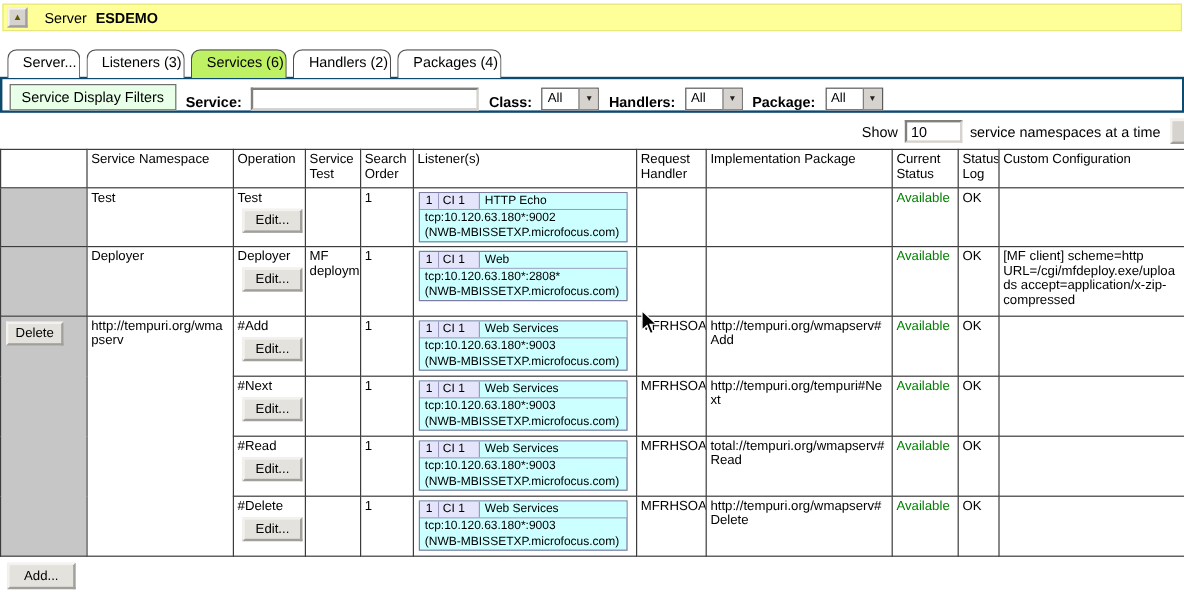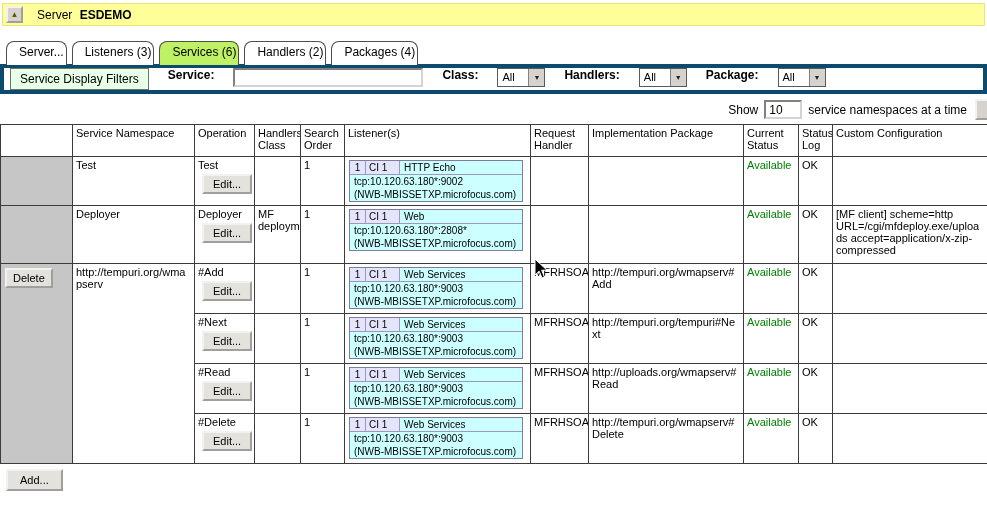--- a/index.html
+++ b/index.html
@@ -23,22 +23,22 @@
   
   .tabs { margin:14px 0 0 6px; height:24px; display:flex; gap:5px; }
   .tab {
     padding:3px 2px 2px 12px; font-size:12px; background:#fff;
     border:1px solid #4d4d4d; border-bottom:none;
     border-radius:8px 8px 0 0; position:relative; top:1px; cursor:default;
   }
   .tab.active { background:#bef264; }
   
   .filterbox {
-    border:4px solid #0c4a6e; height:30px; display:flex; align-items:flex-start;
-    padding:0 6px; gap:19px; background:#fff;
+    border:2px solid #0c4a6e; height:30px; display:flex; align-items:flex-end;
+    padding:0 6px; gap:8px; background:#fff;
   }
   .filter-title {
     border:1px solid #707070; background:#e8ffe8; padding:3px 9px;
     font-size:12px; white-space:nowrap;
   }
   .flabel { font-size:12px; font-weight:bold; white-space:nowrap; }
   .txt-input {
     border:2px inset #d6d3ce; height:19px; font-size:12px;
     font-family:"Liberation Sans", sans-serif; padding:0 3px;
   }
@@ -51,21 +51,21 @@
   .sel-btn {
     width:16px; background:#d6d3ce; border-left:1px solid #808080;
     font-size:7px; display:flex; align-items:center; justify-content:center;
     color:#222;
   }
   
   .pagerow {
     display:flex; align-items:center; padding:5px 0 4px 4px; font-size:12px;
   }
   .pagerow .spacer { flex:1; }
-  .show-input { width:38px; margin:0 6px; }
+  .show-input { width:48px; margin:0 6px; }
   .suffix { margin-right:8px; white-space:nowrap; }
   .edge-btn {
     width:16px; height:21px; background:#d6d3ce; border:2px outset #f4f2ee;
     margin-right:-4px;
   }
   
   table.svc { border-collapse:collapse; width:987px; table-layout:fixed; }
   table.svc th, table.svc td {
     border:1px solid #3c3c3c; padding:2px 3px; vertical-align:top;
     font-size:11px; text-align:left; overflow:hidden;
@@ -173,21 +173,21 @@
       <col style="width:155px">
       <col style="width:55px">
     <col style="width:34px">
       <col style="width:155px">
   </colgroup>
   <thead>
     <tr>
       <th class="graycell"></th>
       <th>Service Namespace</th>
       <th>Operation</th>
-      <th>Handlers Class</th>
+      <th>Service Test</th>
       <th>Search Order</th>
       <th>Listener(s)</th>
       <th>Request Handler</th>
       <th>Implementation Package</th>
       <th>Current Status</th>
       <th>Status Log</th>
       <th>Custom Configuration</th>
     </tr>
   </thead>
   <tbody>
@@ -312,21 +312,21 @@
           <div class="listener-top">
             <span class="l-idx">1</span>
             <span class="l-conn">CI 1</span>
             <span class="l-name">Web Services</span>
           </div>
           <div class="l-line">tcp:10.120.63.180*:9003</div>
           <div class="l-line">(NWB-MBISSETXP.microfocus.com)</div>
         </div>
       </td>
       <td>MFRHSOAP</td>
-      <td class="ns">http://uploads.org/wmapserv#Read</td>
+      <td class="ns">total://tempuri.org/wmapserv#Read</td>
       <td class="status-avail">Available</td>
       <td>OK</td>
       <td class="cfg"></td>
     </tr>
 
     <tr style="height:50px">
       <td>
         <div class="op-label">#Delete</div>
         <button class="btn edit-btn">Edit...</button>
       </td>

